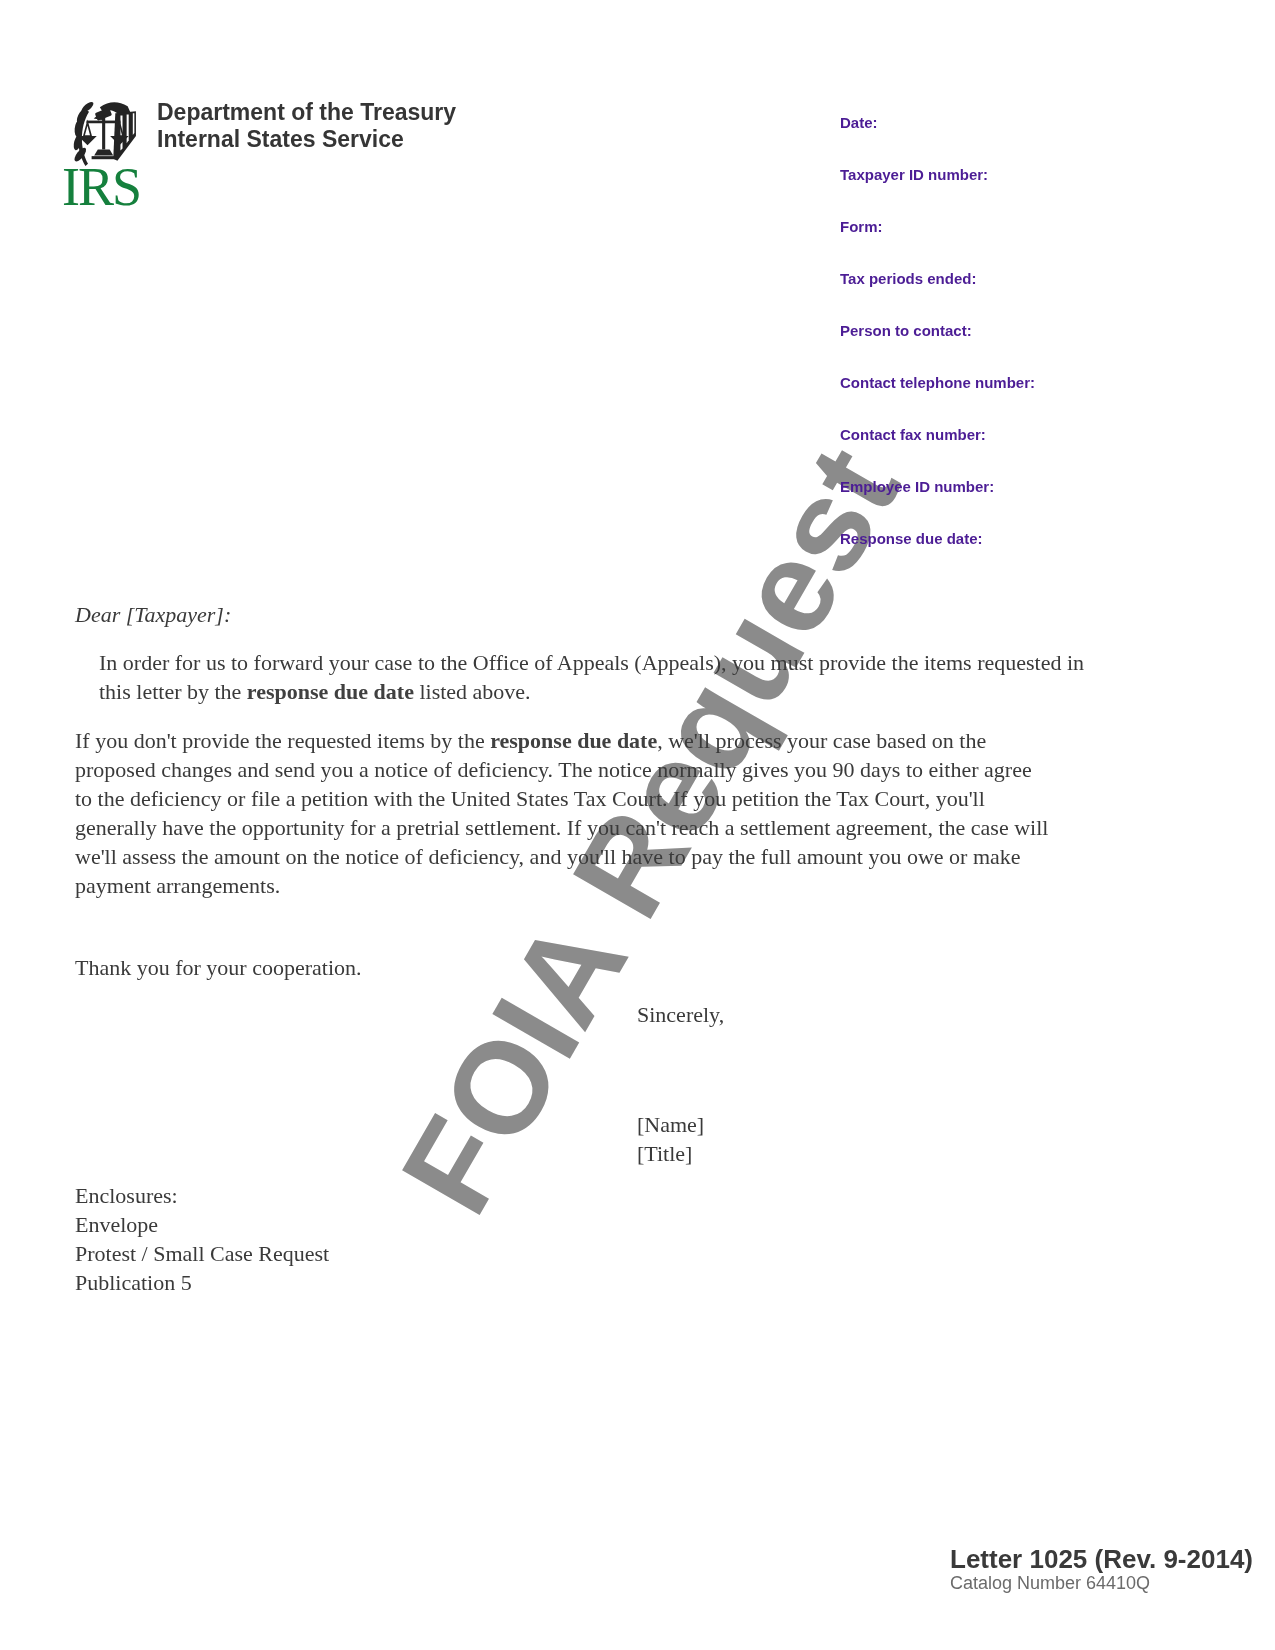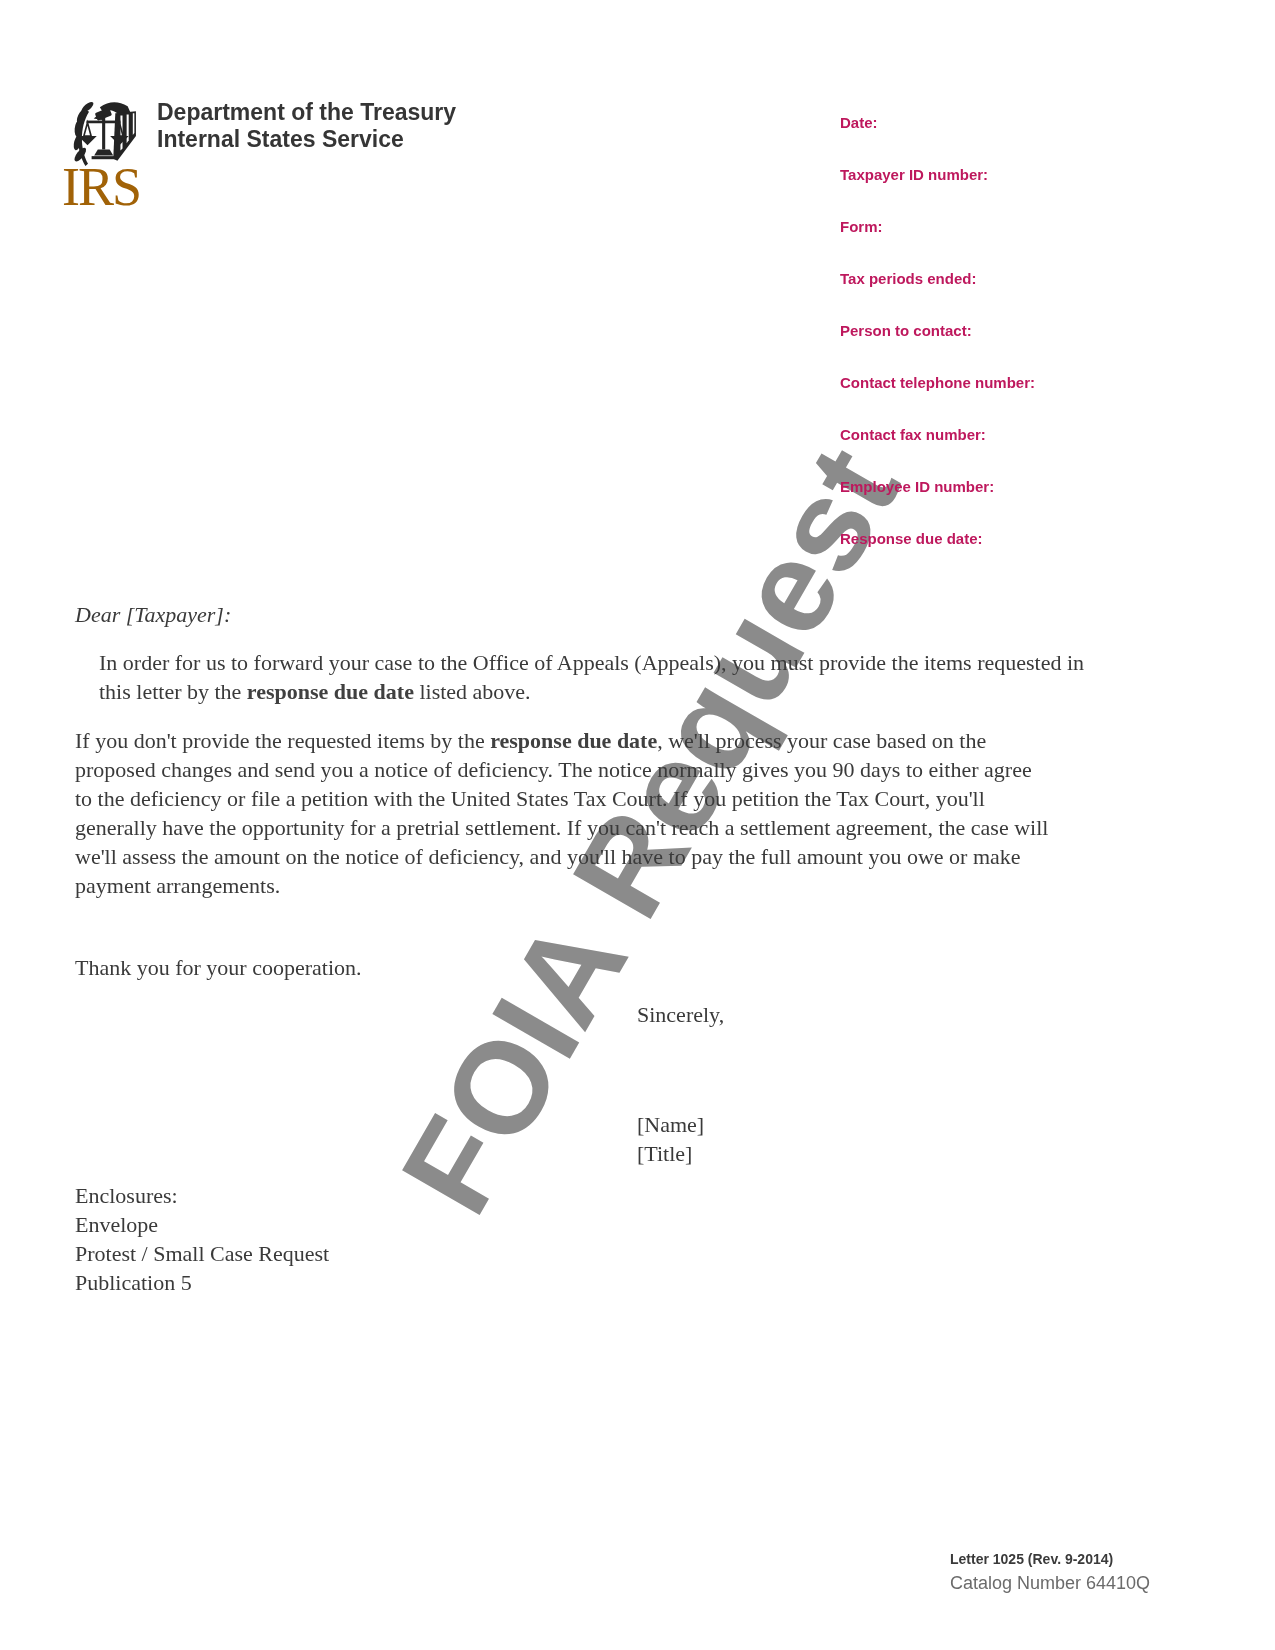--- a/index.html
+++ b/index.html
@@ -24,51 +24,51 @@
     white-space:nowrap;
     z-index:1;
   }
   
   .eagle{position:absolute;left:72px;top:101px;width:66px;height:68px;z-index:2;}
   .irs-wordmark{
     position:absolute;left:62px;top:160px;
     font-family:"Liberation Serif", serif;
     font-size:54px;line-height:54px;
     letter-spacing:-2px;
-    color:#a16207;
+    color:#15803d;
     z-index:2;
   }
   .agency{
     position:absolute;left:157px;top:99px;
     font-family:"Liberation Sans", sans-serif;
     font-weight:bold;font-size:23px;line-height:27px;
     color:#353535;z-index:2;
   }
   .info-col{
     position:absolute;left:840px;top:114px;z-index:2;
     font-family:"Liberation Sans", sans-serif;
-    font-weight:bold;font-size:15px;color:#be185d;
+    font-weight:bold;font-size:15px;color:#4c1d95;
   }
   .info-label{height:52px;line-height:17px;}
   
   .txt{position:absolute;z-index:2;font-size:22px;line-height:29px;white-space:nowrap;}
   .salutation{left:75px;top:600px;font-style:italic;}
   .para-1{left:75px;top:648px;margin-left:24px;}
   .para-2{left:75px;top:726px;}
   .closing{left:75px;top:953px;}
   .signoff{left:637px;top:1000px;}
   .signature{left:637px;top:1110px;}
   .enclosures{left:75px;top:1181px;}
   .txt b{font-weight:bold;color:#404040;}
   
   .footer{
     position:absolute;left:950px;top:1546px;z-index:2;
     font-family:"Liberation Sans", sans-serif;
   }
-  .footer .letter-no{font-weight:bold;font-size:14px;line-height:26px;color:#3a3a3a;}
+  .footer .letter-no{font-weight:bold;font-size:26px;line-height:26px;color:#3a3a3a;}
   .footer .catalog-no{font-size:18px;line-height:22px;color:#6b6b6b;}
 </style>
 </head>
 <body>
 
 <div class="page">
 
   <div class="watermark" style="color: rgb(139, 139, 139);">FOIA Request</div>
 
   <svg class="eagle" viewBox="0 0 64 66" aria-hidden="true">

